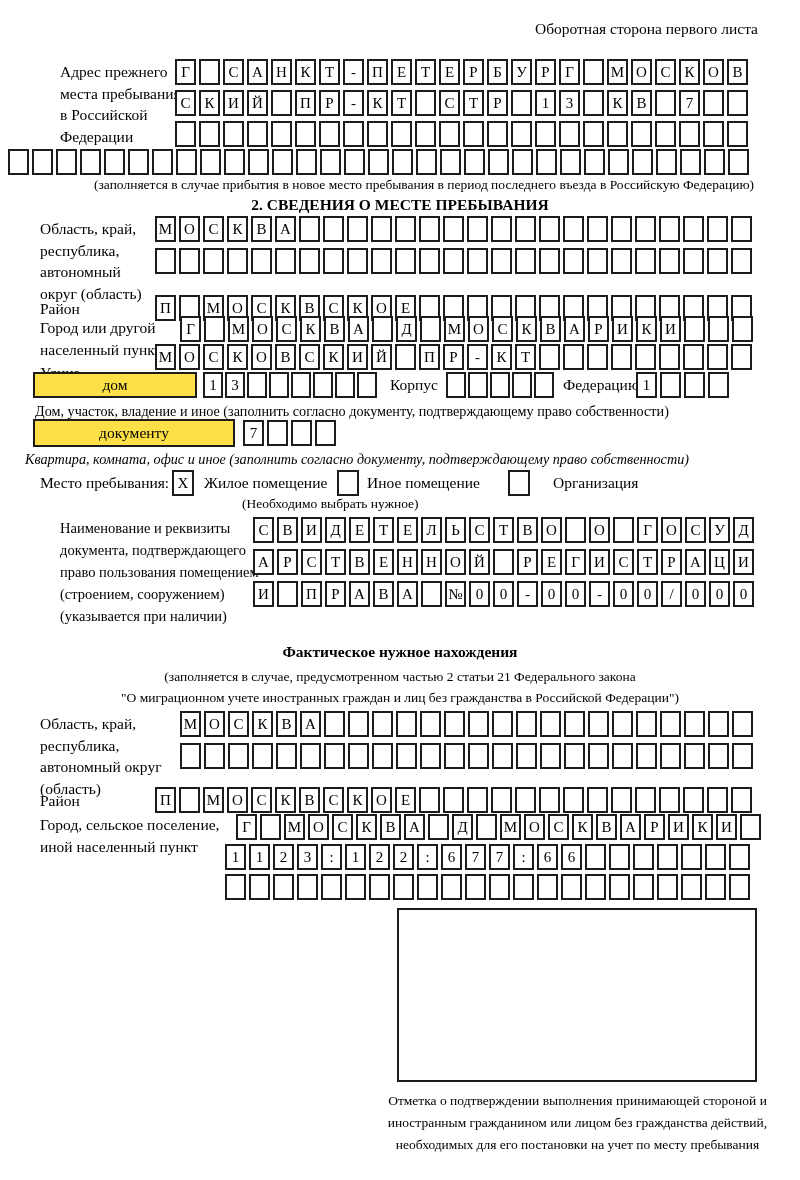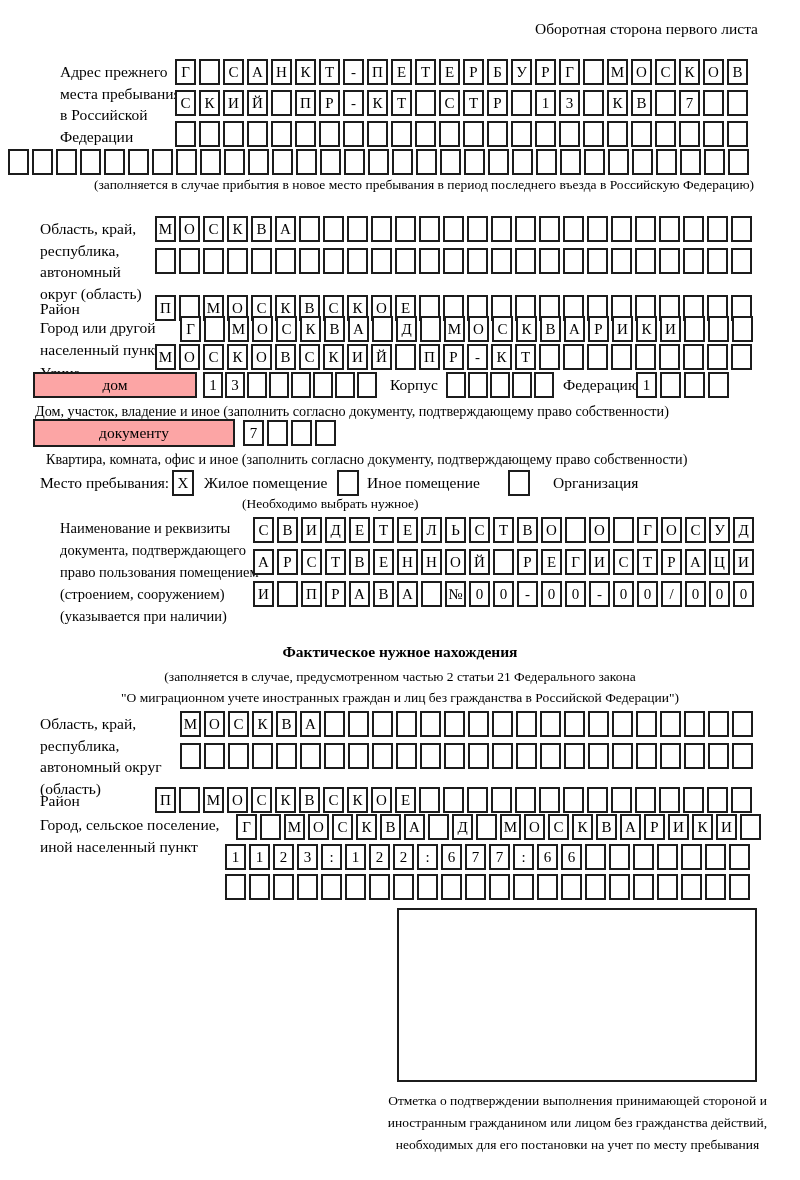--- a/index.html
+++ b/index.html
@@ -18,21 +18,21 @@
   .title { position:absolute; left:0; right:0; text-align:center; font-weight:bold; font-size:15.5px; }
   .boxrow { position:absolute; display:flex; gap:3px; }
   .boxrow.tight { gap:2px; }
   .cbox {
     flex:0 0 auto; width:21px; height:26px; border:2px solid #1c1c1c;
     display:flex; align-items:center; justify-content:center;
     font-size:15px; background:#fff;
   }
   .tight .cbox { width:20px; }
   .widebox {
-    position:absolute; border:2px solid #1c1c1c; background:#fca5a5;
+    position:absolute; border:2px solid #1c1c1c; background:#fde047;
     display:flex; align-items:center; justify-content:center; font-size:15.5px;
   }
   .checkbox {
     position:absolute; width:22px; height:26px; border:2px solid #1c1c1c;
     display:flex; align-items:center; justify-content:center; font-size:15px; background:#fff;
   }
   .bigbox { position:absolute; border:2px solid #1c1c1c; background:#fff; }
   .note { position:absolute; font-size:13.5px; }
 </style>
 </head>
@@ -149,20 +149,21 @@
       <span class="cbox"></span>
       <span class="cbox"></span>
       <span class="cbox"></span>
       <span class="cbox"></span>
       <span class="cbox"></span>
       <span class="cbox"></span>
       <span class="cbox"></span>
     </div>
   <div class="abs small center" style="top:177px;padding-left:48px;">(заполняется в случае прибытия в новое место пребывания в период последнего въезда в Российскую Федерацию)</div>
 
+  <div class="title" style="top:196px;">2. СВЕДЕНИЯ О МЕСТЕ ПРЕБЫВАНИЯ</div>
 
   <div class="lbl" style="left:40px; top:218px; width:113px;">Область, край, республика, автономный округ (область)</div>
   <div class="boxrow" style="left:155px; top:216px;">
       <span class="cbox">М</span>
       <span class="cbox">О</span>
       <span class="cbox">С</span>
       <span class="cbox">К</span>
       <span class="cbox">В</span>
       <span class="cbox">А</span>
       <span class="cbox"></span>
@@ -327,21 +328,21 @@
     </div>
   <div class="cap" style="left:35px; top:403px;">Дом, участок, владение и иное (заполнить согласно документу, подтверждающему право собственности)</div>
 
   <div class="widebox" style="left:33px; top:419px; width:202px; height:28px;">документу</div>
   <div class="boxrow" style="left:243px; top:420px;">
       <span class="cbox">7</span>
       <span class="cbox"></span>
       <span class="cbox"></span>
       <span class="cbox"></span>
     </div>
-  <div class="cap" style="left:46px; top:451px;">Квартира, комната, офис и иное (заполнить согласно документу, подтверждающему право собственности)</div>
+  <div class="cap" style="left:25px; top:451px;font-style:italic;">Квартира, комната, офис и иное (заполнить согласно документу, подтверждающему право собственности)</div>
 
   <div class="abs" style="left:40px; top:474px; font-size:15.5px;">Место пребывания:</div>
   <span class="checkbox" style="left:172px; top:470px;">X</span>
   <div class="abs" style="left:204px; top:474px; font-size:15.5px;">Жилое помещение</div>
   <span class="checkbox" style="left:337px; top:470px;"></span>
   <div class="abs" style="left:367px; top:474px; font-size:15.5px;">Иное помещение</div>
   <span class="checkbox" style="left:508px; top:470px;"></span>
   <div class="abs" style="left:553px; top:474px; font-size:15.5px;">Организация</div>
   <div class="note" style="left:242px; top:496px;">(Необходимо выбрать нужное)</div>
 

